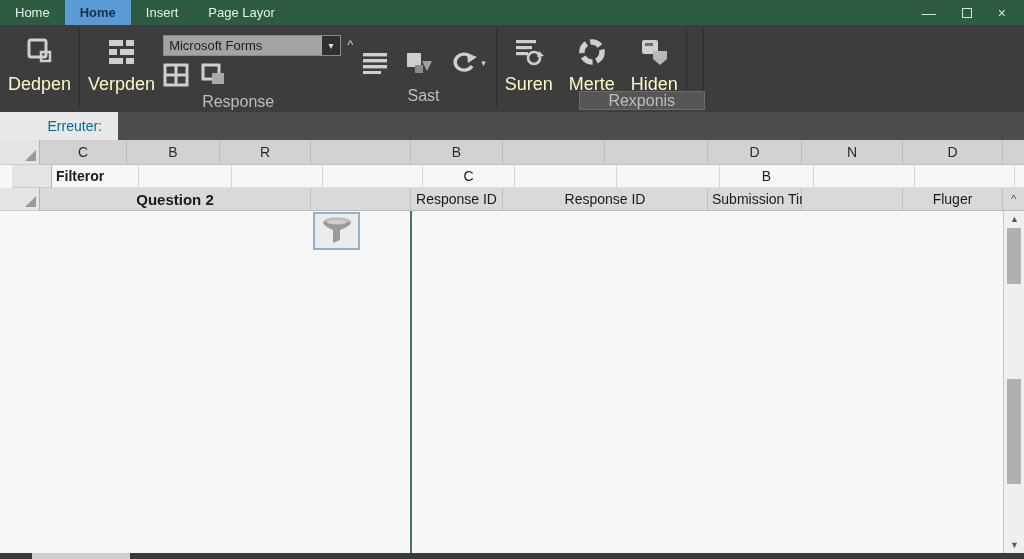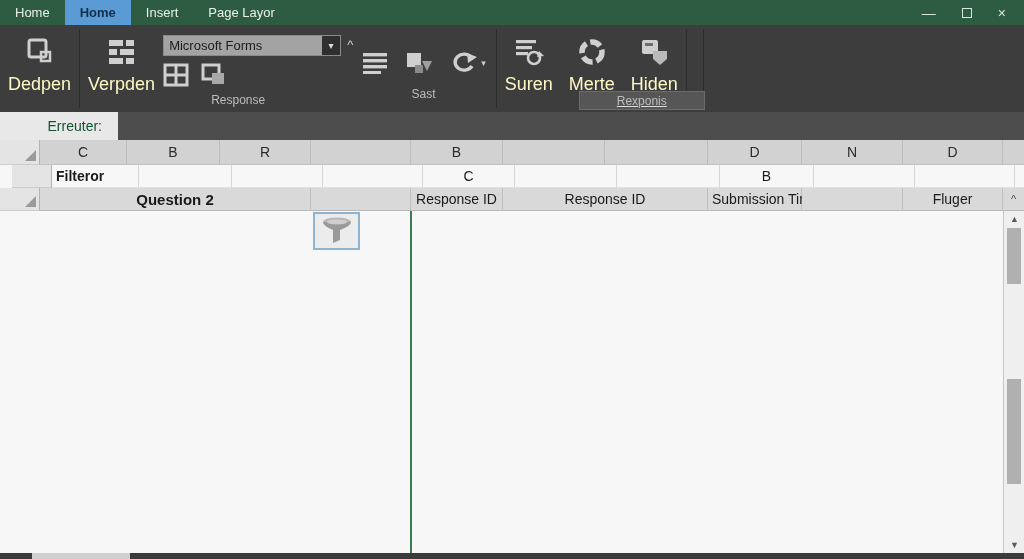--- a/index.html
+++ b/index.html
@@ -17,45 +17,45 @@
   .wc-max { display:inline-block; width:10px; height:10px; border:1.5px solid #d8e6dc; }
 
   
   .ribbon { position:absolute; top:25px; left:0; width:1024px; height:87px;
     background:#3d3d3d; display:flex; color:#ddd; }
   .rsep { width:1px; background:#2c2c2c; margin:4px 0; }
   .bigbtn { display:flex; flex-direction:column; align-items:center; justify-content:flex-start;
     padding:8px 8px 0 8px; min-width:58px; }
   .bigbtn .bicon { height:38px; display:flex; align-items:center; justify-content:center; }
   .bigbtn .blabel { font-size:18px; color:#fef9c3; margin-top:3px; white-space:nowrap; }
-  .group-label { font-size:12px; color:#bdbdbd; text-align:center; }
+  .group-label { font-size:16px; color:#bdbdbd; text-align:center; }
   .combo-col { display:flex; flex-direction:column; padding-top:10px; }
   .combobox { width:178px; height:21px; background:#a3a3a3; border:1px solid #8a8a8a;
     display:flex; align-items:center; }
   .combobox .cval { flex:1; font-size:13px; color:#1c1c1c; padding-left:5px; white-space:nowrap; overflow:hidden; }
   .combobox .cdrop { width:18px; height:100%; background:#2f2f2f; color:#ddd; font-size:10px;
     display:flex; align-items:center; justify-content:center; }
   .collapse-caret { color:#cicfcf; color:#cfcfcf; font-size:13px; margin-left:6px; margin-top:2px; }
   .small-icons { display:flex; gap:10px; margin-top:7px; align-items:center; }
   .resp-label { margin-top:6px; margin-left:-40px; }
   .sast-col { display:flex; flex-direction:column; padding-top:26px; margin-left:8px; }
   .sast-icons { display:flex; gap:16px; align-items:center; }
   .sast-label { margin-top:12px; }
   .rex-group { display:flex; flex-direction:column; position:relative; }
   .rex-row { display:flex; }
   .rex-label-box { position:absolute; left:82px; bottom:2px; width:126px; height:19px;
-    background:#565656; border:1px solid #6b6b6b; display:flex; align-items:center; justify-content:center;text-decoration:underline; }
+    background:#565656; border:1px solid #6b6b6b; display:flex; align-items:center; justify-content:center; }
   .drop-caret { font-size:9px; color:#cfcfcf; line-height:6px; }
   svg.icon { display:block; }
 
   
   .namebar { position:absolute; top:112px; left:0; width:1024px; height:28px; background:#4d4d4d; }
   .name-tab { position:absolute; left:0; top:0; width:118px; height:28px; background:#e8e8e8;
     display:flex; align-items:center; justify-content:flex-end; padding-right:16px;
-    font-size:14px; color:#14532d; }
+    font-size:14px; color:#0369a1; }
 
   
   .sheet { position:absolute; top:140px; left:0; width:1024px; height:413px;
     background:#f7f7f7; overflow:hidden; }
   .grid-row { display:grid;
     grid-template-columns:40px 87px 93px 91px 100px 92px 102px 103px 94px 101px 100px 21px; }
   .cell { border-right:1px solid #d6d6d6; border-bottom:1px solid #e2e2e2;
     font-size:14px; color:#1a1a1a; display:flex; align-items:center; overflow:visible;
     white-space:nowrap; padding:0 4px; background:#f7f7f7; }
   .cell.c-center { justify-content:center; }

